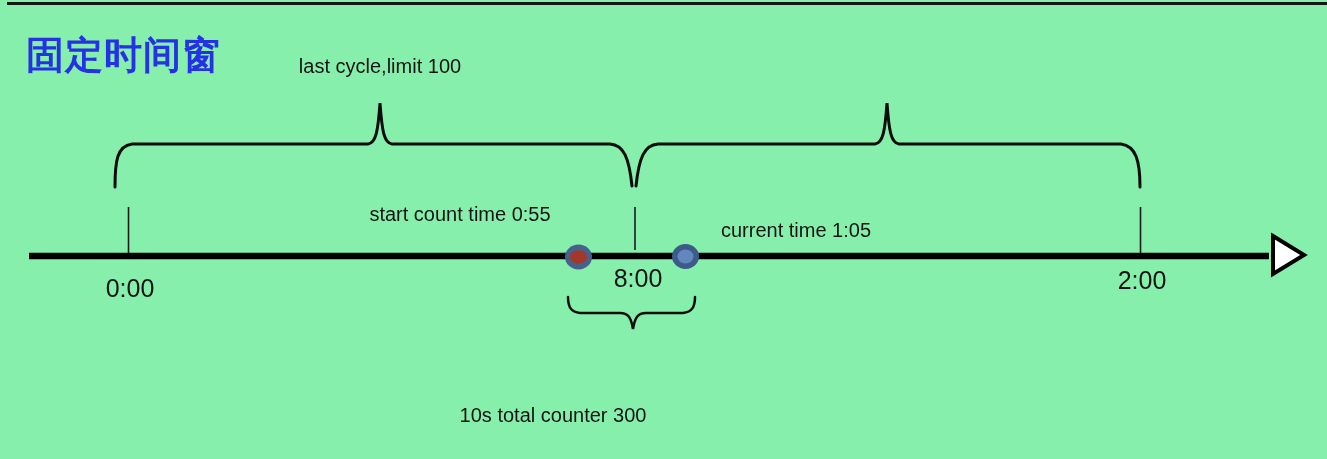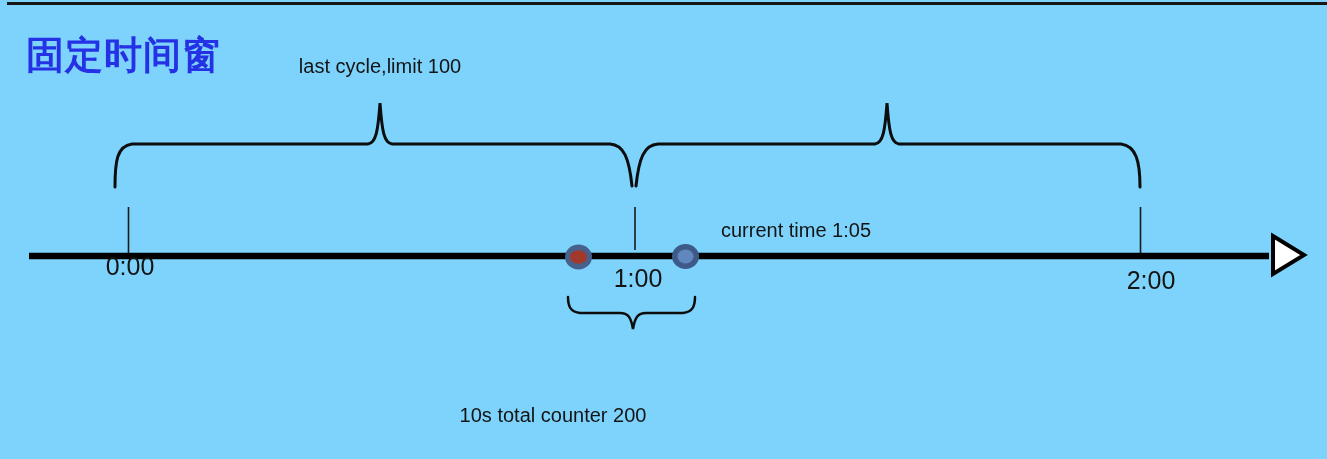--- a/index.html
+++ b/index.html
@@ -1,17 +1,17 @@
 <!DOCTYPE html>
 <html><head>
 <meta charset="utf-8">
 <style>
   html,body{margin:0;padding:0;background:#fff;}
   body{font-family:"Liberation Sans","DejaVu Sans",sans-serif;}
-  .stage{position:relative;width:1327px;height:459px;background:#7dd3fc;overflow:hidden;}
+  .stage{position:relative;width:1327px;height:459px;background:#86efac;overflow:hidden;}
   .top-rule{position:absolute;left:7px;right:0;top:2px;height:2.5px;background:#161616;}
   .diagram-svg{position:absolute;left:0;top:0;width:1327px;height:459px;}
   .lbl{position:absolute;white-space:nowrap;color:#141414;transform:translateX(-50%);
        font-size:20px;line-height:1.15;}
   .tick-lbl{font-size:25px;}
   .page-title{position:absolute;left:26px;top:30px;font-size:38px;font-weight:700;
        white-space:nowrap;letter-spacing:1px;}
 </style>
 </head>
 <body>
@@ -44,24 +44,25 @@
     <ellipse cx="685.5" cy="256.5" rx="13.5" ry="12.5" fill="#3D5A88"></ellipse>
     <ellipse cx="685.5" cy="256.5" rx="8" ry="7" fill="#6287BE"></ellipse>
 
     <path d="M 568 297 C 568 307 571 312 580 313 L 620 313 C 628 313 631 317 633 329
              C 635 317 638 313 646 313 L 683 313 C 692 312 695 307 695 297" fill="none" stroke="#0d0d0d" stroke-width="2.5" stroke-linecap="round"></path>
   </svg>
 
   <div class="lbl" style="left:380px;top:55px;">last cycle,limit 100</div>
 
 
+  <div class="lbl" style="left:460px;top:203px;">start count time 0:55</div>
 
   <div class="lbl" style="left:760px;top:219px;margin-left:36px;">current time 1:05</div>
 
-  <div class="lbl tick-lbl" style="left:130px;top:252px;">0:00</div>
+  <div class="lbl tick-lbl" style="left:130px;top:274px;">0:00</div>
 
-  <div class="lbl tick-lbl" style="left:638px;top:264px;">1:00</div>
+  <div class="lbl tick-lbl" style="left:638px;top:264px;">8:00</div>
 
-  <div class="lbl tick-lbl" style="left:1142px;top:266px;margin-left:9px;">2:00</div>
+  <div class="lbl tick-lbl" style="left:1142px;top:266px;">2:00</div>
 
 
-  <div class="lbl" style="left:553px;top:404px;">10s total counter 200</div>
+  <div class="lbl" style="left:553px;top:404px;">10s total counter 300</div>
 </div>
 
 </body></html>

